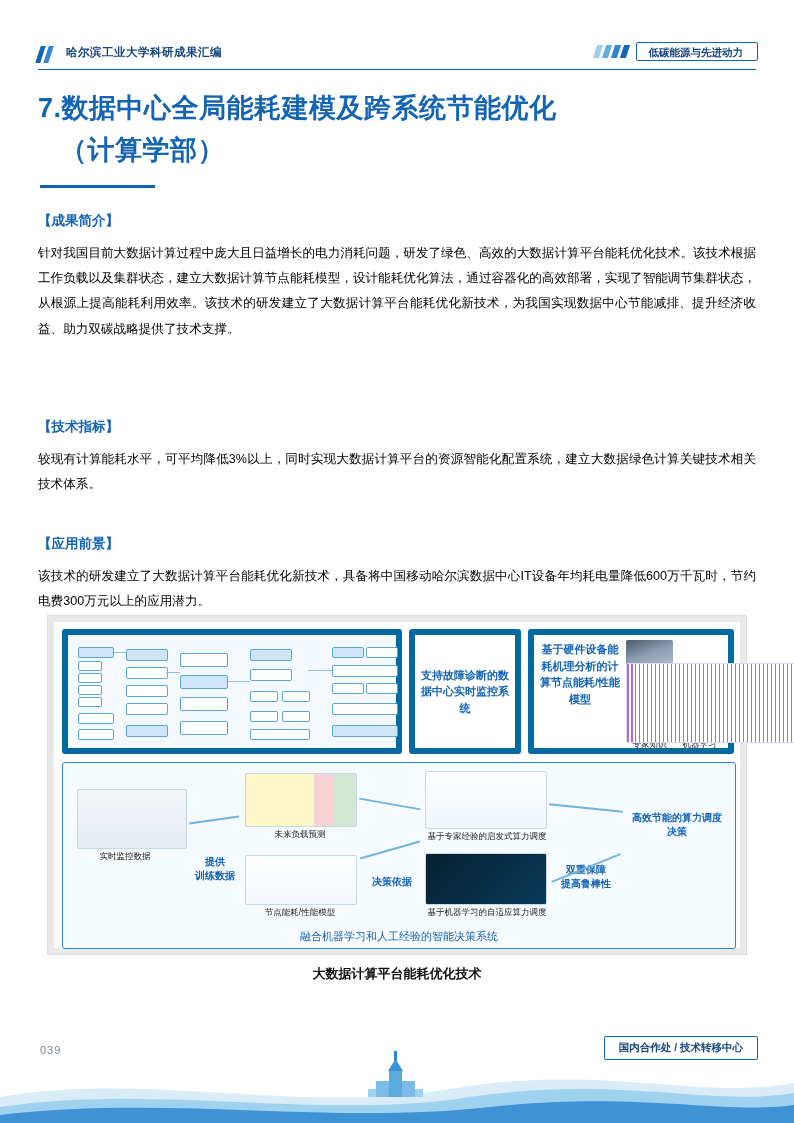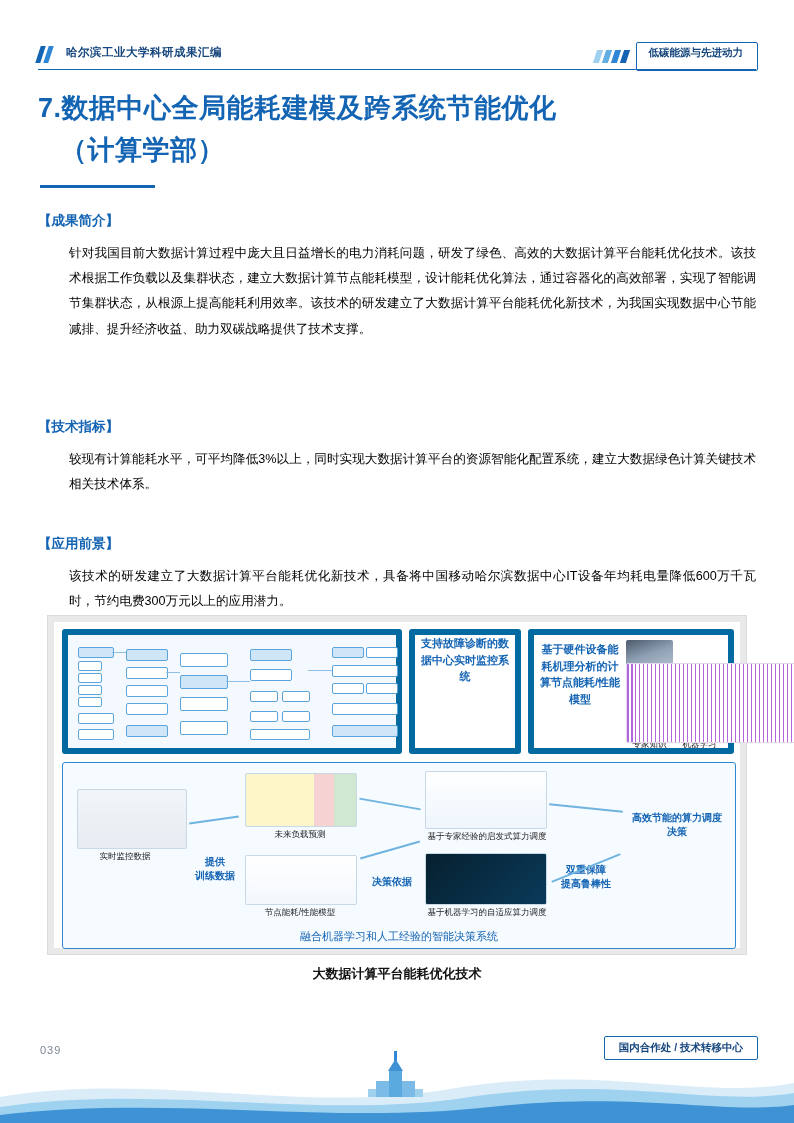--- a/index.html
+++ b/index.html
@@ -28,21 +28,21 @@
   .hdr-stripes{display:flex;gap:3px;margin-right:8px;align-items:center;}
   .hdr-stripes i{display:block;width:6px;height:13px;background:#2f86d4;transform:skewX(-18deg);}
   .hdr-stripes i:nth-child(1){background:#9fd0ee;}
   .hdr-stripes i:nth-child(2){background:#63aee0;}
   .hdr-stripes i:nth-child(3){background:#2f86d4;}
   .hdr-stripes i:nth-child(4){background:#1464b4;}
   .hdr-tag{
     position:relative;
     border:1px solid #1464b4;color:#14457d;
     font-size:10.5px;font-weight:bold;
-    padding:3px 14px 10px 12px;
+    padding:3px 14px 0 12px;
     border-radius:2px;
     background:#fff;
   }
   .hdr-line{
     position:absolute;left:38px;top:69px;width:718px;height:1px;background:#1464b4;
   }
 
   
   .title-wrap{position:absolute;left:38px;top:88px;width:718px;}
   .title-line{
@@ -53,41 +53,41 @@
   .title-rule{
     position:absolute;left:40px;top:185px;width:115px;height:3px;background:#1464b4;
   }
 
   
   .section{position:absolute;left:38px;width:718px;}
   .sec-head{
     font-size:13.5px;font-weight:bold;color:#1464b4;margin-bottom:11px;
   }
   .sec-body{
-    font-size:12.6px;color:#000;line-height:2.0;text-align:justify;margin-left:31px;
+    font-size:12.6px;color:#000;line-height:2.0;text-align:justify;
   }
 
   #sec-intro{top:212px;}
   #sec-tech{top:418px;}
   #sec-app{top:535px;}
 
   
   .figure{
     position:absolute;left:47px;top:615px;width:700px;height:340px;
     background:#e9e9e9;border:1px solid #dcdcdc;
     padding:6px;box-sizing:border-box;
   }
   .fig-inner{position:relative;width:100%;height:100%;background:#ffffff;}
   .fig-top{position:absolute;left:8px;top:7px;width:672px;height:125px;display:flex;gap:7px;}
   .panel{
     border:6px solid #0369a1;border-radius:3px;background:#fff;
     position:relative;box-sizing:border-box;
   }
   .panel.left{flex:0 0 340px;background:#f3f9fe;}
-  .panel.mid{flex:0 0 112px;background:#fff;display:flex;align-items:flex-start;justify-content:center;}
+  .panel.mid{flex:0 0 112px;background:#fff;display:flex;align-items:center;justify-content:center;}
   .panel.right{flex:1;background:#fff;}
 
   .mini-diagram{position:absolute;inset:6px;}
   .node{
     position:absolute;background:#ffffff;border:1px solid #5aa5dc;border-radius:2px;
     font-size:3.2px;color:#2c6fa8;
   }
   .node.blue{background:#cfe6f8;}
   .conn{position:absolute;background:#8fbfe4;}
 

